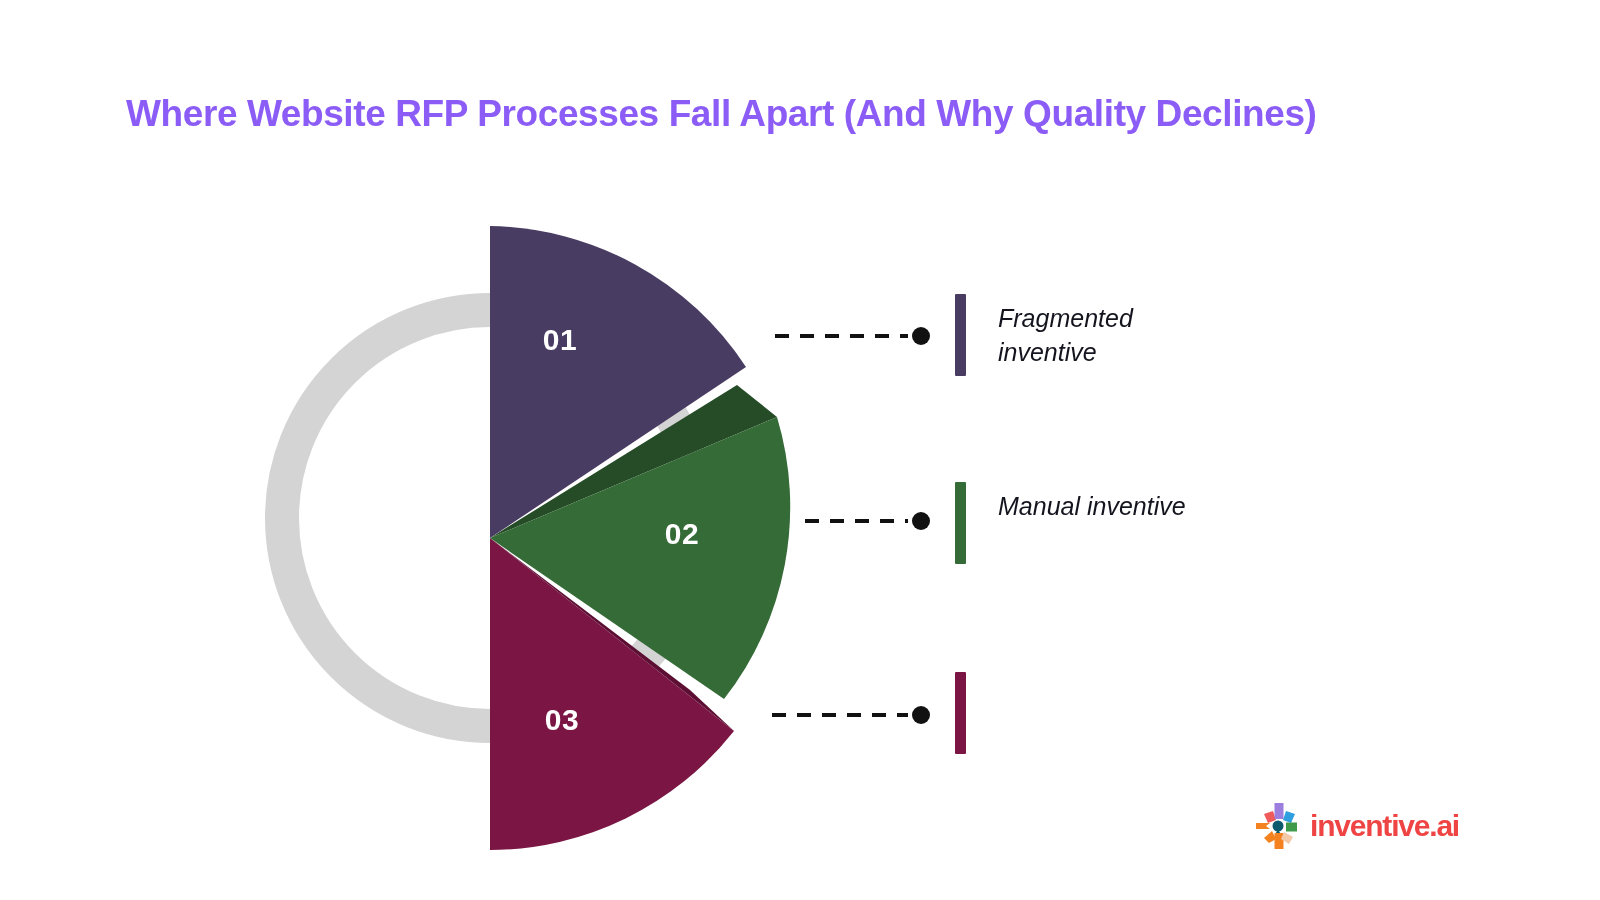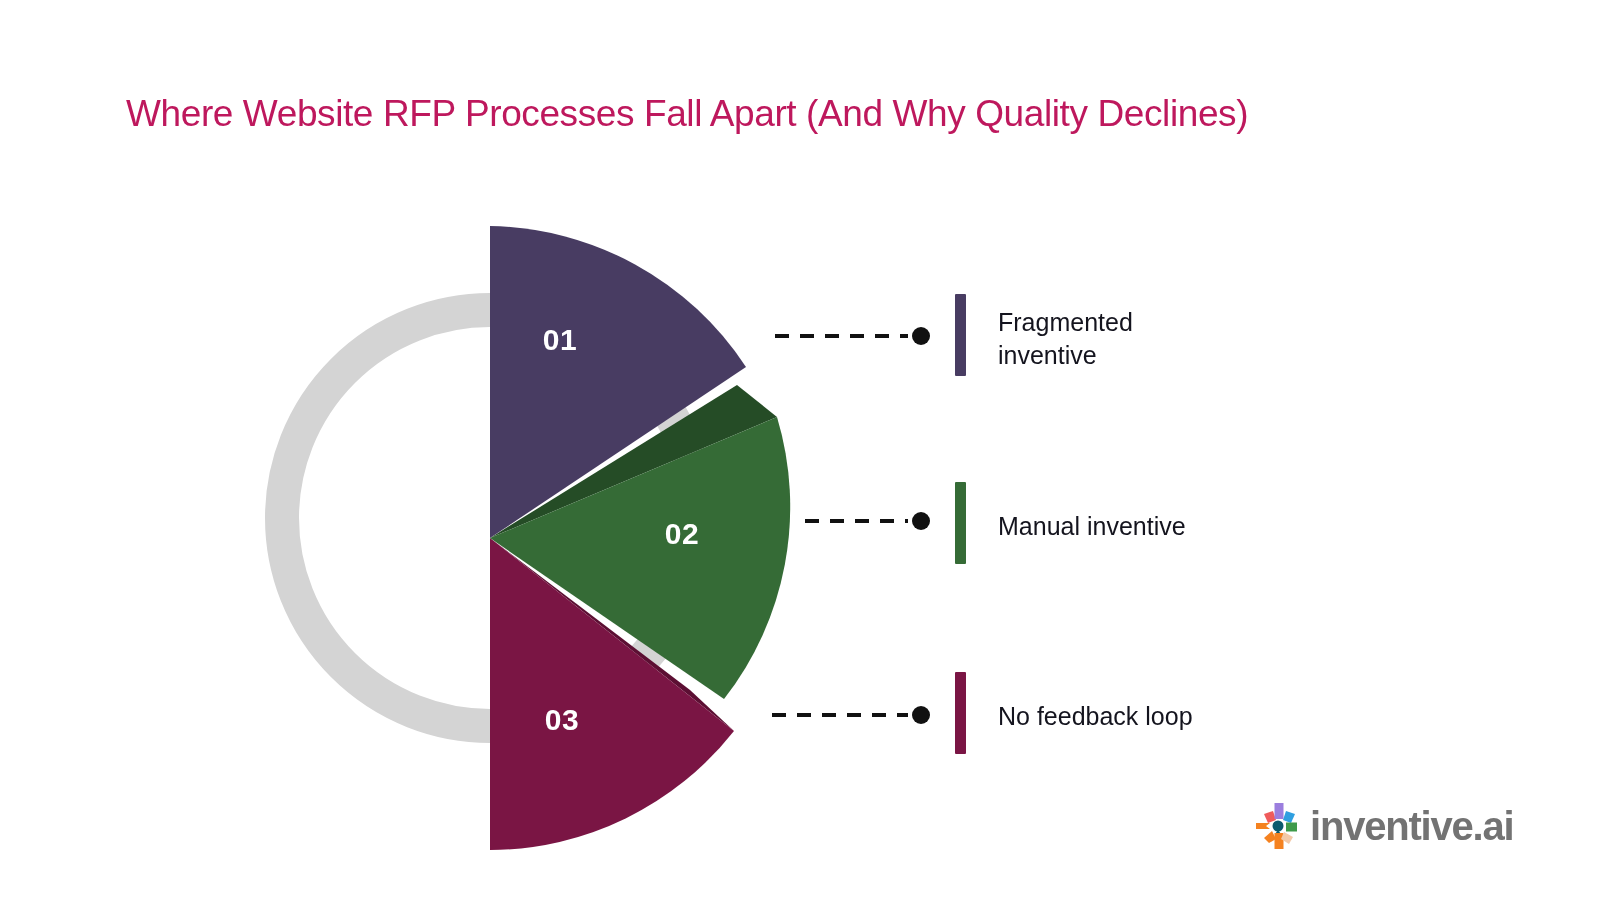--- a/index.html
+++ b/index.html
@@ -17,23 +17,23 @@
     color: #111111;
   }
 
   
   .page-title {
     position: absolute;
     left: 126px;
     top: 92px;
     width: 1360px;
     font-size: 37px;
-    font-weight: normal;
+    font-weight: bold;
     letter-spacing: -0.4px;
-    color: #be185d;
+    color: #8b5cf6;
     line-height: 1.2;
     white-space: nowrap;
   }
 
   
   .figure-stage {
     position: absolute;
     left: 0px;
     top: 0px;
     width: 1000px;
@@ -56,21 +56,22 @@
   .legend {
     position: absolute;
     left: 955px;
     top: 0;
     width: 645px;
     height: 900px;
   }
   .legend-row {
     position: absolute;
     display: flex;
-    align-items: center;
+    align-items: flex-start;
+    font-style: italic;
   }
   .legend-row.r0 { top: 294px; }
   .legend-row.r1 { top: 482px; }
   .legend-row.r2 { top: 672px; }
 
   .legend-swatch {
     width: 11px;
     border-radius: 1px;
     flex: 0 0 auto;
     margin-right: 32px;
@@ -94,23 +95,23 @@
     width: 320px;
     height: 72px;
     display: flex;
     align-items: center;
   }
   .logo-mark {
     flex: 0 0 auto;
     margin-right: 6px;
   }
   .logo-wordmark {
-    font-size: 40px;
+    font-size: 30px;
     font-weight: bold;
-    color: #737373;
+    color: #ef4444;
     letter-spacing: -1.2px;
     line-height: 1;
   }
 </style>
 </head>
 <body>
 
 <div class="page-title">Where Website RFP Processes Fall Apart (And Why Quality Declines)</div>
 
 <div class="figure-stage">
@@ -165,23 +166,20 @@
 
   <div class="legend-row r1">
     <div class="legend-swatch two-line" style="background:#356B36"></div>
     <div class="legend-text">
       <div>Manual inventive</div>
     </div>
   </div>
 
   <div class="legend-row r2">
     <div class="legend-swatch one-line" style="background:#7A1544"></div>
-    <div class="legend-text">
-      <div>No feedback loop</div>
-    </div>
   </div>
 
 </div>
 
 <div class="logo">
   <svg class="logo-mark" width="52" height="52" viewBox="0 0 52 52">
 
     <polygon points="12,14 21,11 24,20 16,23" fill="#ef5b5b"></polygon>
 
     <rect x="22.5" y="3" width="9" height="16" fill="#9b7ede"></rect>

